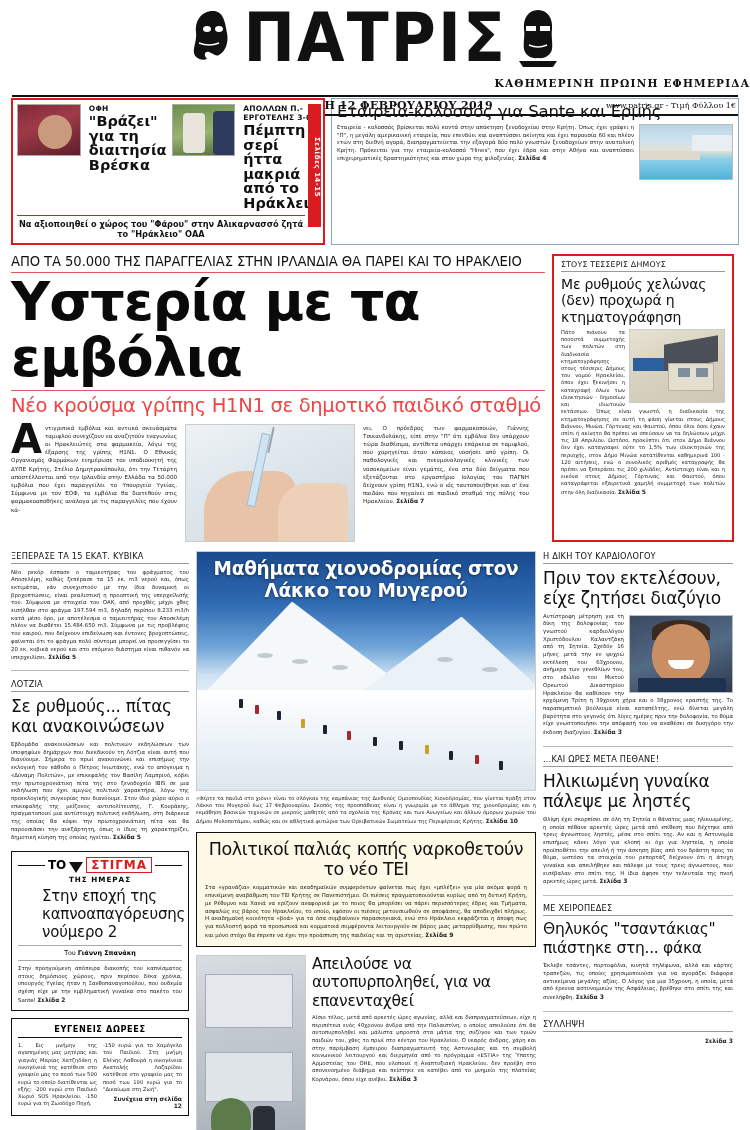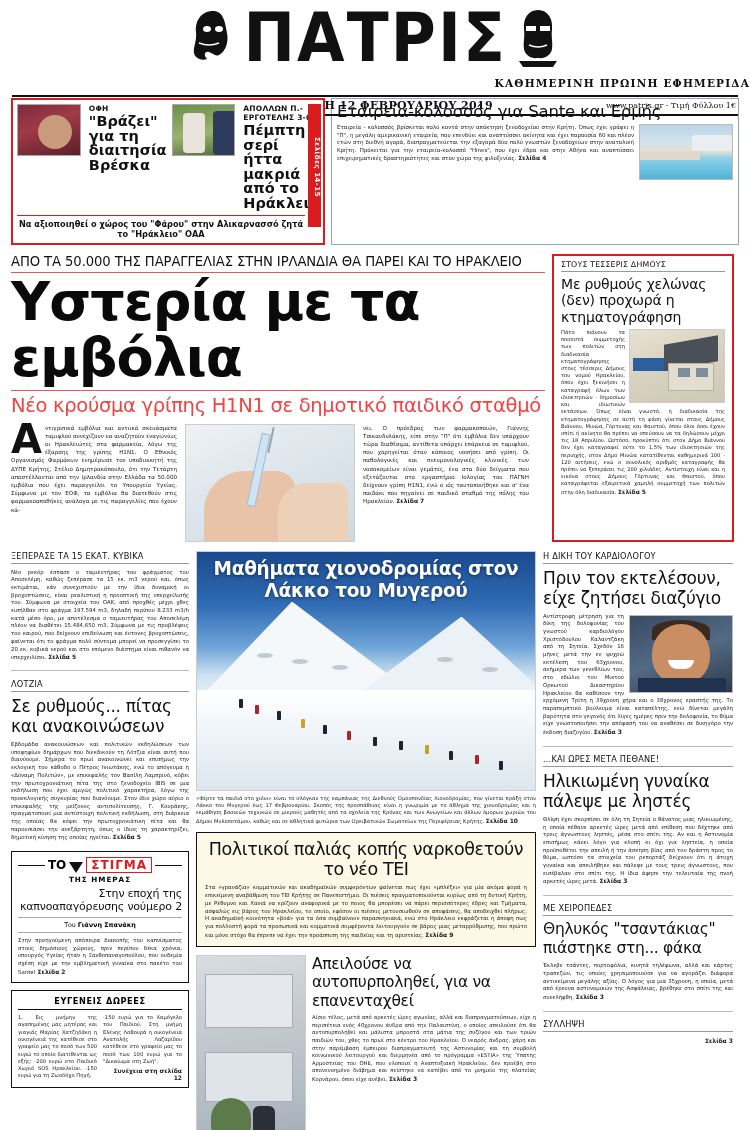--- a/index.html
+++ b/index.html
@@ -156,21 +156,21 @@
   .stigma-heart {
     width:0;height:0;border-left:7px solid transparent;border-right:7px solid transparent;
     border-top:11px solid #111; position:relative; top:2px;
   }
   .stigma-word {
     border:1.5px solid #d81c20; color:#d81c20; font-size:12px; font-weight:800;
     padding:0 4px; letter-spacing:1px;
   }
   .stigma-line { flex:1; border-top:1.5px solid #111; }
   .stigma-day { text-align:center; font-size:7.2px; font-weight:700; letter-spacing:1px; margin-top:2px; }
-  .stigma-head { font-size:11px; text-align:right; color:#111; margin-top:3px; letter-spacing:-0.2px;}
+  .stigma-head { font-size:15px; text-align:left; color:#111; margin-top:3px; letter-spacing:-0.2px;margin-left:24px;}
   .stigma-by { font-size:6.4px; text-align:center; border-top:1px solid #aaa; border-bottom:1px solid #aaa; padding:3px 0; margin-top:4px; }
   .stigma-by b { font-weight:700; }
   .stigma-body { font-size:5.4px; line-height:7.6px; text-align:justify; margin-top:4px; color:#222; }
 
   
   .donate { border:1.5px solid #111; margin-top:7px; padding:5px 6px; }
   .donate-title { text-align:center; font-size:8.2px; font-weight:800; letter-spacing:0.6px; border-bottom:1px solid #111; padding-bottom:3px;}
   .donate-cols { display:flex; gap:6px; margin-top:4px; }
   .donate-cols > div { flex:1; font-size:5.2px; line-height:7.3px; text-align:justify; color:#222; }
   .donate-cols b { font-weight:700; }

